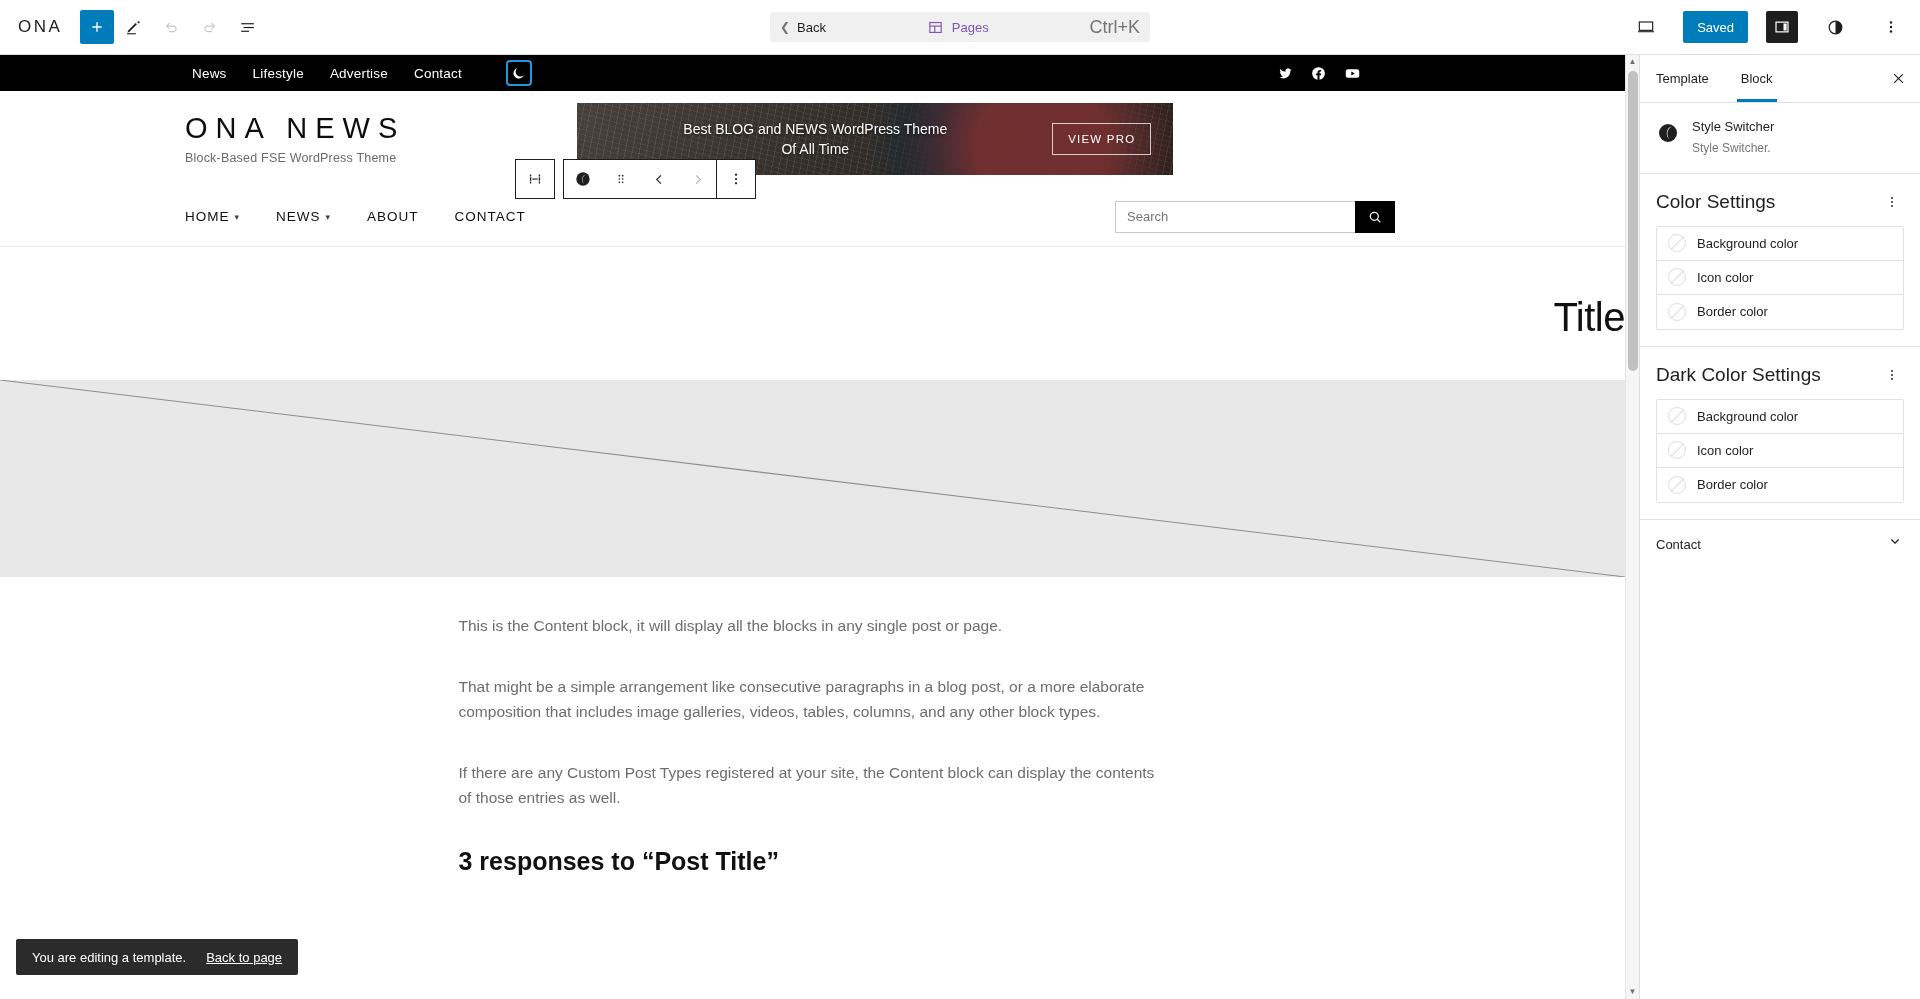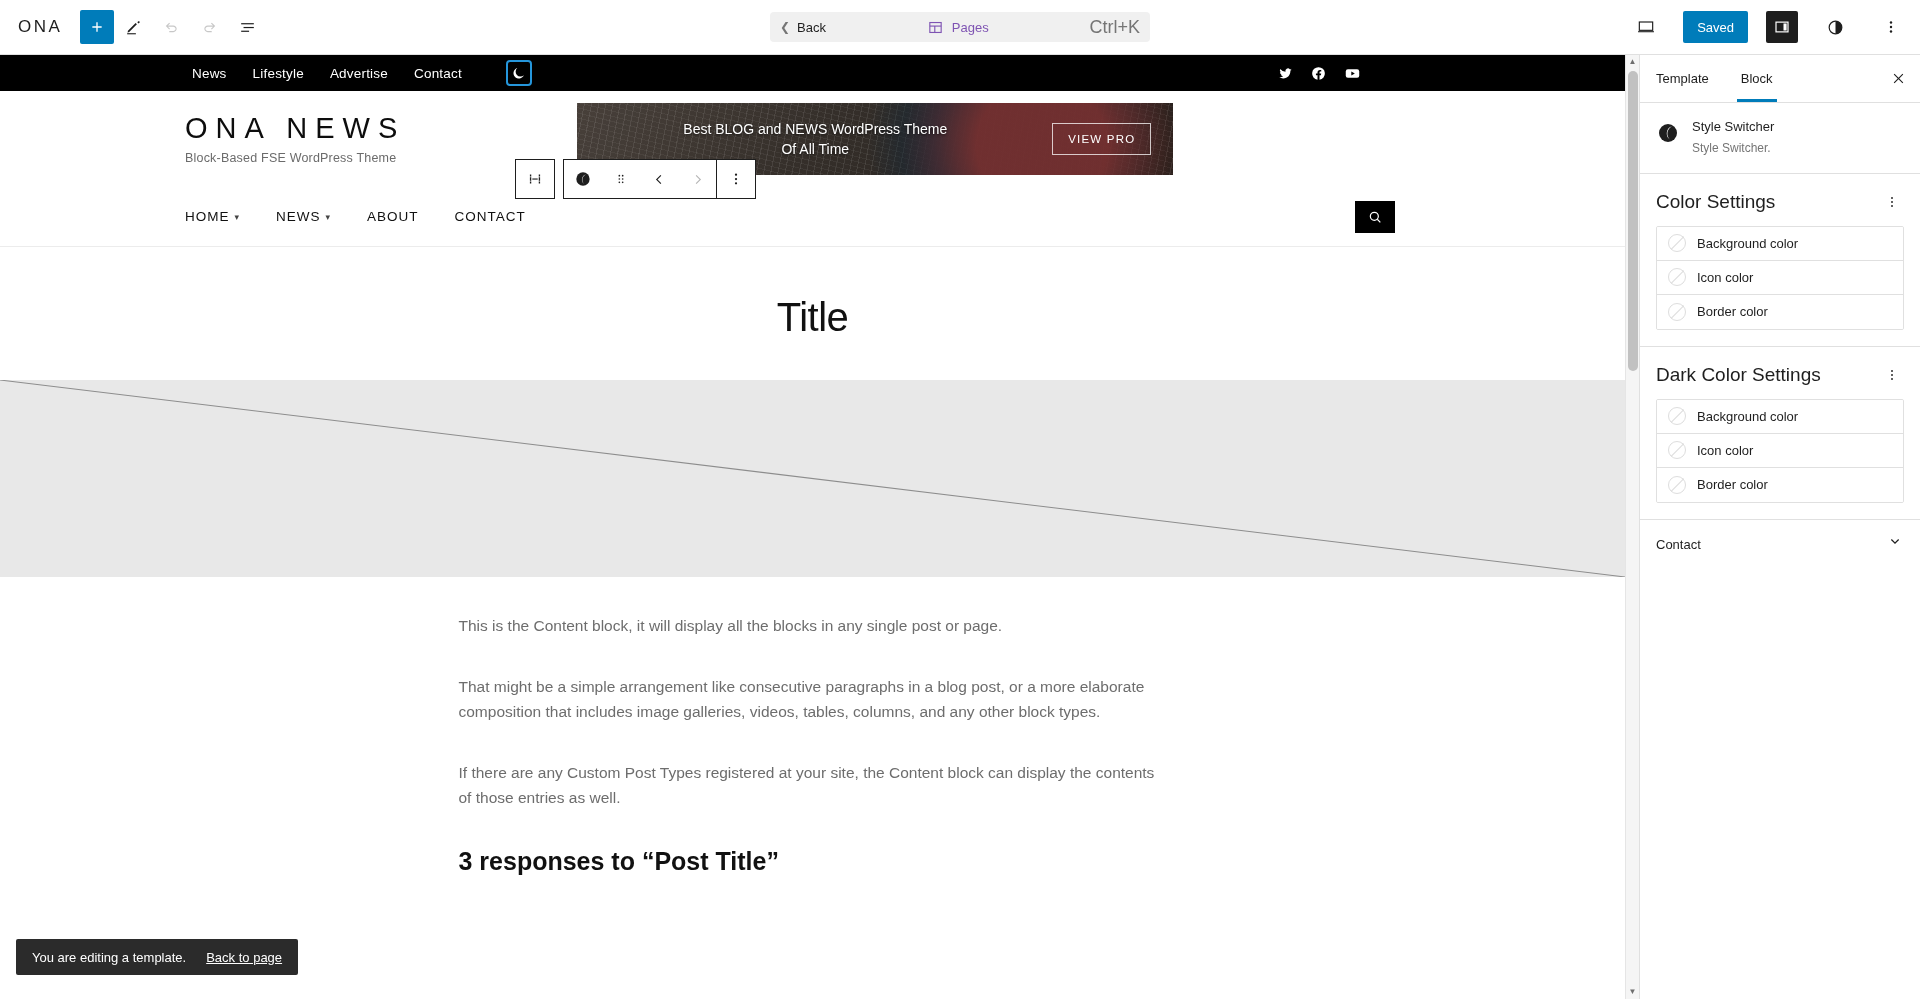--- a/index.html
+++ b/index.html
@@ -156,21 +156,21 @@
     font-family: inherit; outline: none;
   }
   .search-btn {
     width: 40px; height: 32px; background: #000;
     border: none; cursor: pointer;
     display: flex; align-items: center; justify-content: center;
   }
 
   
   .page-title {
-    text-align: center; font-size: 40px; font-weight: 400;
+    text-align: right; font-size: 40px; font-weight: 400;
     color: #111; padding: 48px 0 40px;
     letter-spacing: -.5px;
   }
   .featured-ph {
     height: 197px; background: #e8e8e8; position: relative; overflow: hidden;
   }
   .featured-ph .diag {
     position: absolute; left: 0; top: 0; width: 100%; height: 100%;
   }
   .featured-ph .diag line { stroke: #8d8d8d; stroke-width: 1; }
@@ -447,20 +447,21 @@
               <span class="mn-caret">▾</span>
             </a>
             <a class="mn-item" href="#">
               <span>NEWS</span>
               <span class="mn-caret">▾</span>
             </a>
             <a class="mn-item" href="#">ABOUT</a>
             <a class="mn-item" href="#">CONTACT</a>
           </nav>
           <div class="search-group">
+            <input class="search-input" type="text" placeholder="Search" style="">
             <button class="search-btn">
               <svg width="16" height="16" viewBox="0 0 24 24">
                 <circle cx="11" cy="11" r="6" fill="none" stroke="#fff" stroke-width="1.8"></circle>
                 <line x1="15.4" y1="15.4" x2="20" y2="20" stroke="#fff" stroke-width="1.8"></line>
               </svg>
             </button>
           </div>
         </div>
 
         <h1 class="page-title">Title</h1>

